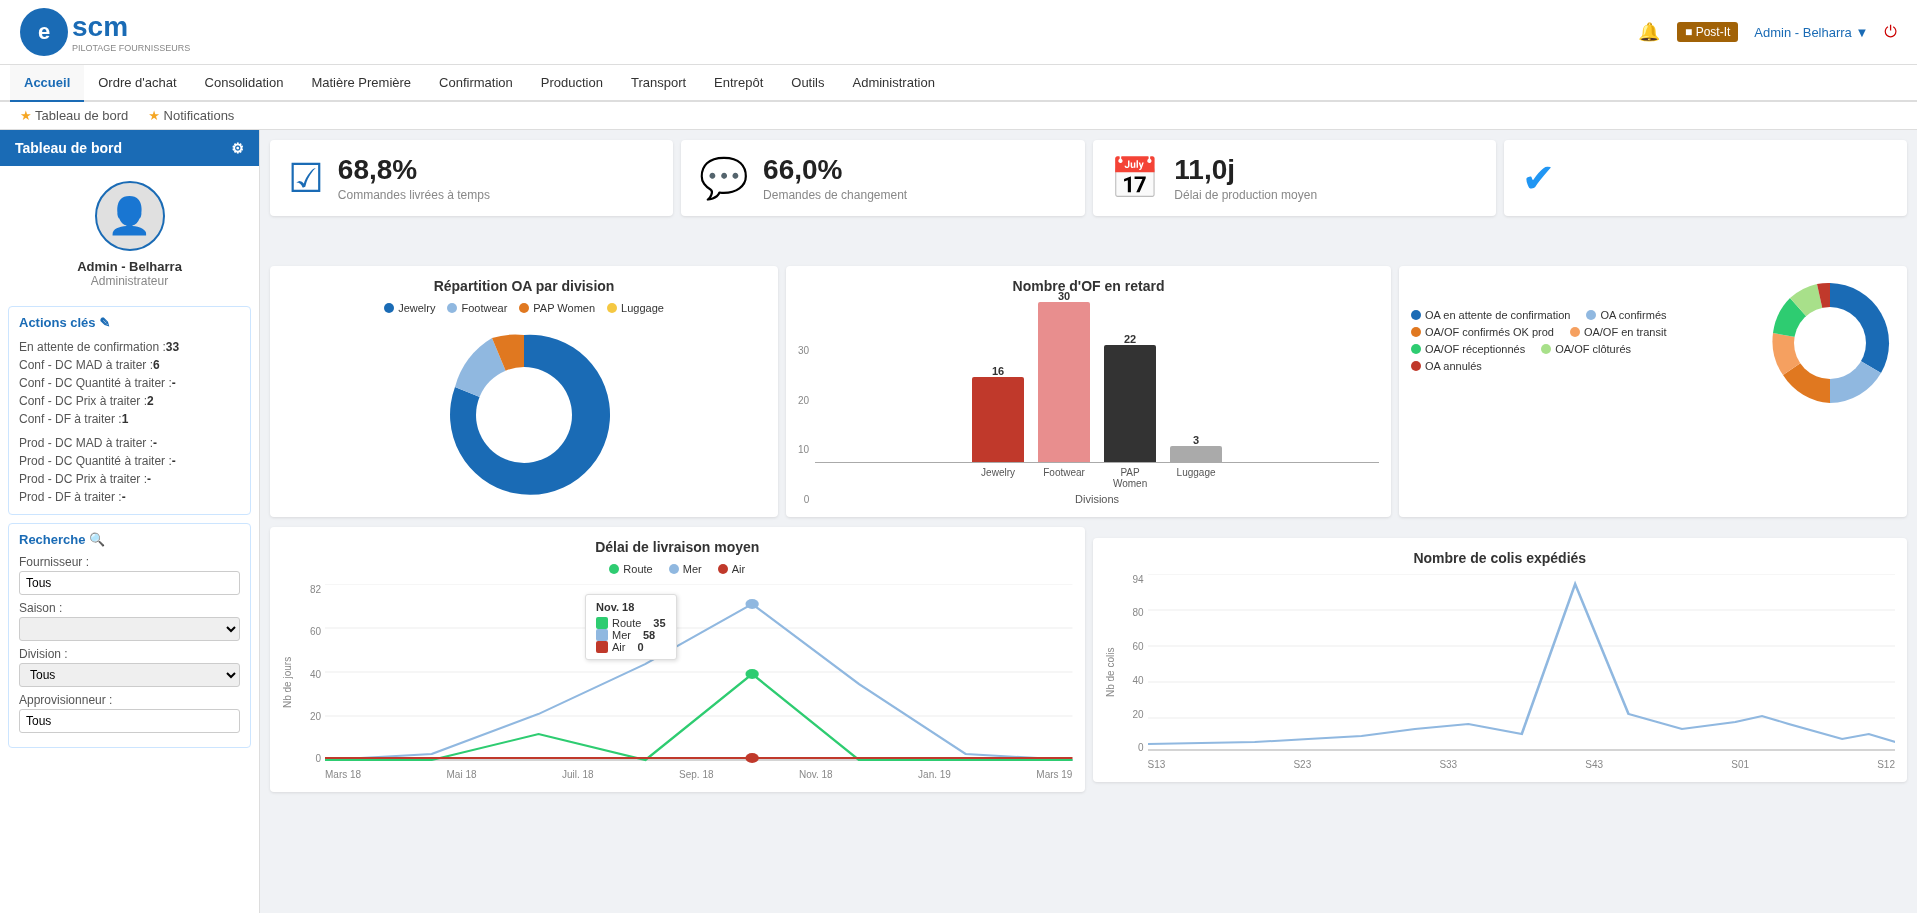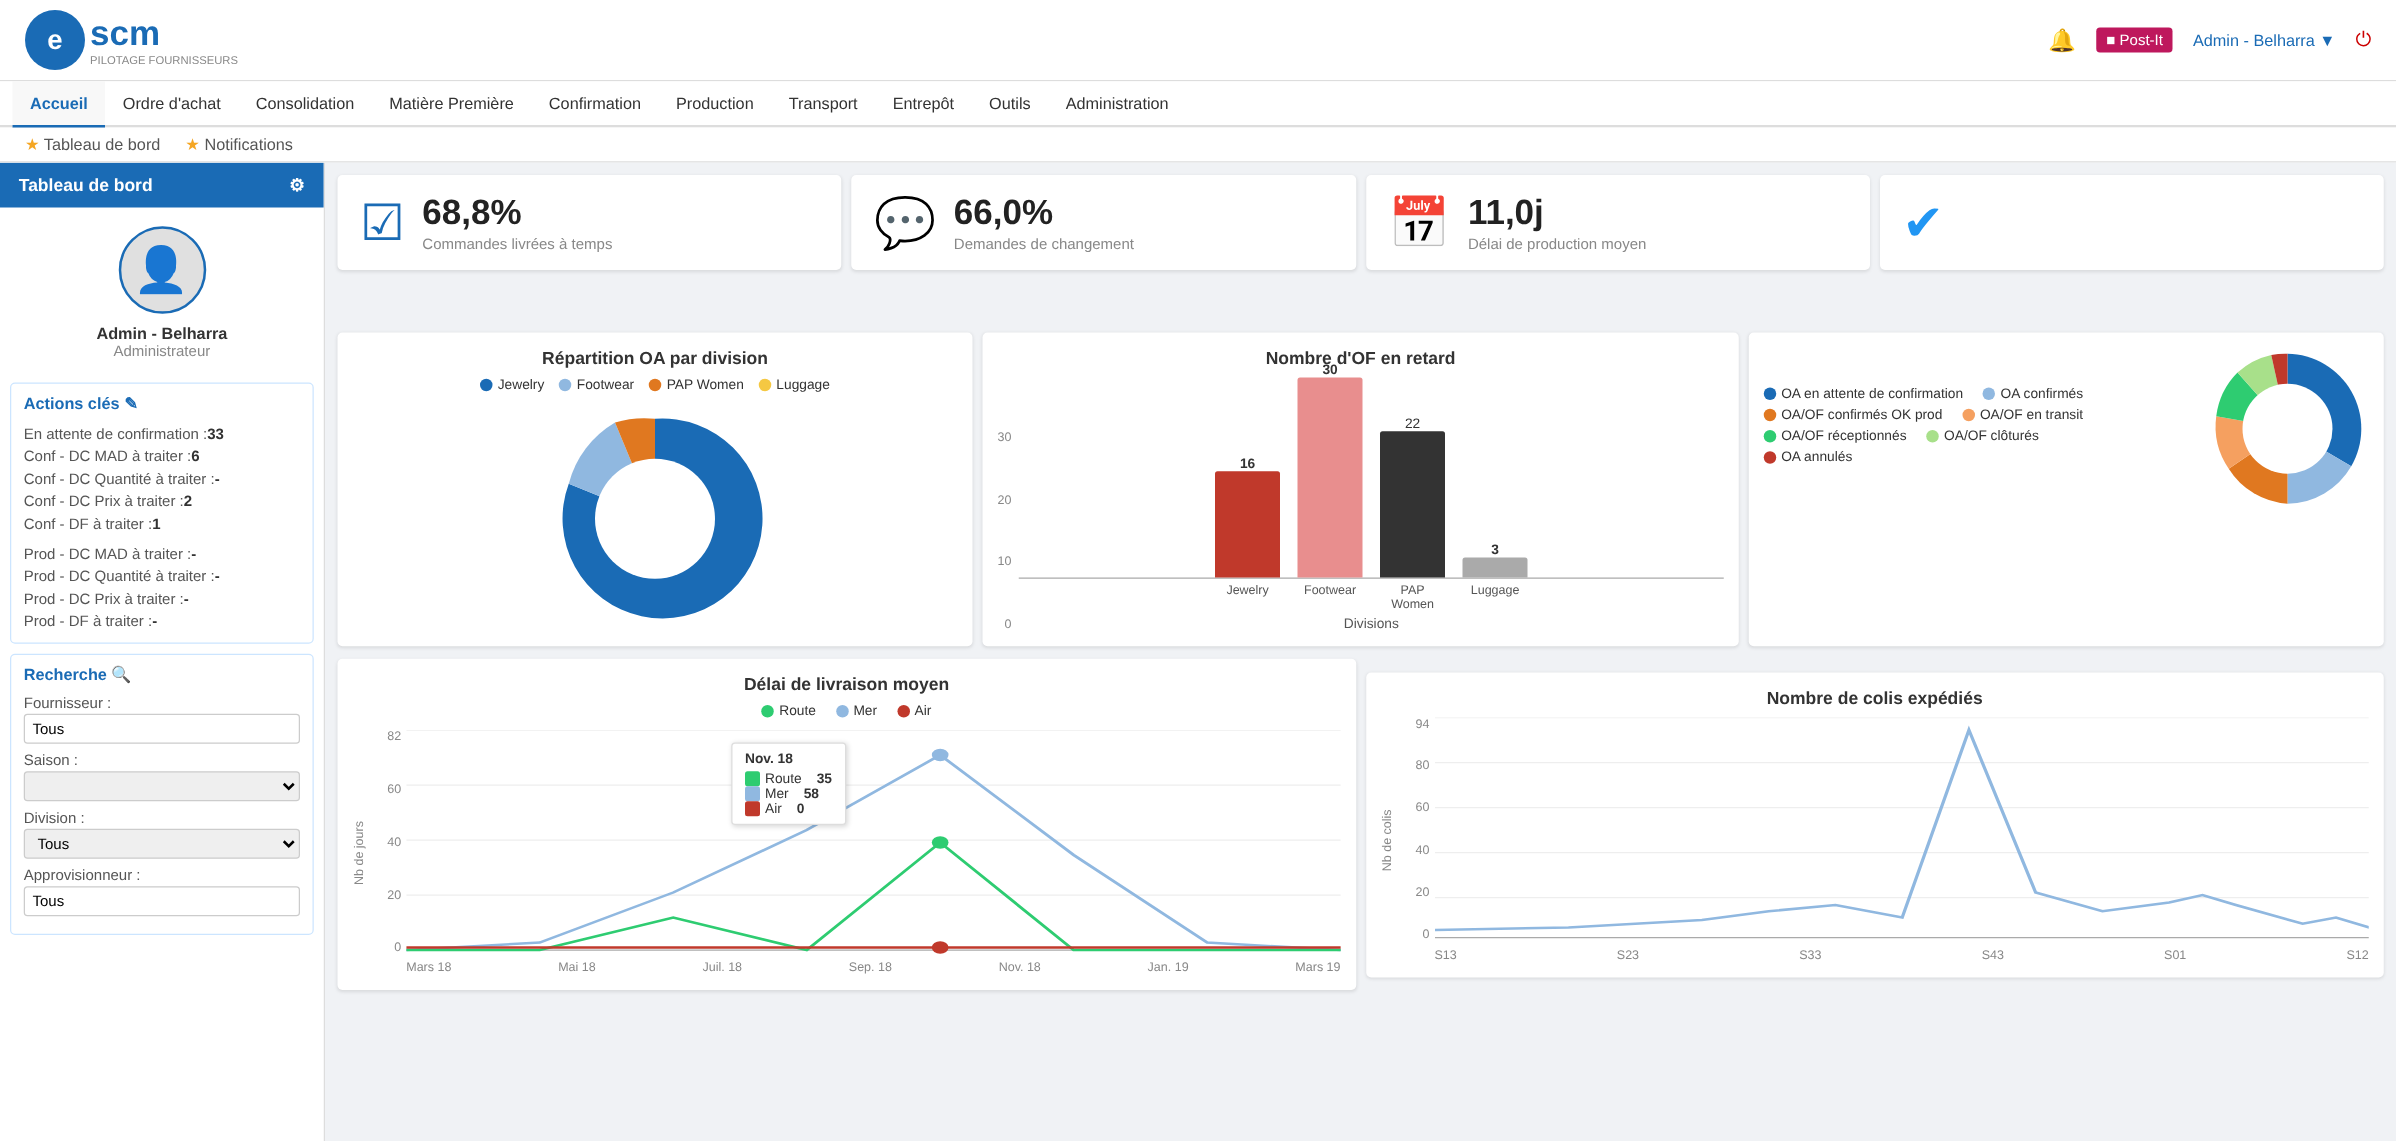--- a/index.html
+++ b/index.html
@@ -6,21 +6,21 @@
     body { font-family: Arial, sans-serif; font-size: 12px; background: #f0f0f0; color: #333; }
 
     
     .top-header { background: white; border-bottom: 1px solid #ddd; padding: 8px 20px; display: flex; align-items: center; justify-content: space-between; }
     .logo { display: flex; align-items: center; }
     .logo-circle { width: 48px; height: 48px; background: #1a6bb5; border-radius: 50%; display: flex; align-items: center; justify-content: center; color: white; font-size: 22px; font-weight: bold; margin-right: 4px; }
     .logo-text { font-size: 28px; font-weight: bold; color: #1a6bb5; }
     .logo-sub { font-size: 9px; color: #888; display: block; }
     .header-right { display: flex; align-items: center; gap: 16px; font-size: 13px; }
     .header-right .bell { font-size: 18px; color: #555; }
-    .header-right .post-it { background: #be185d; color: white; padding: 3px 8px; border-radius: 3px; font-size: 12px; }
+    .header-right .post-it { background: #a16207; color: white; padding: 3px 8px; border-radius: 3px; font-size: 12px; }
     .header-right .admin { color: #1a6bb5; font-size: 13px; }
     .header-right .power { color: #c00; font-size: 16px; }
 
     
     .main-nav { background: white; border-bottom: 2px solid #ddd; display: flex; align-items: center; padding: 0 10px; }
     .main-nav a { padding: 10px 14px; text-decoration: none; color: #333; font-size: 13px; display: inline-block; border-bottom: 2px solid transparent; margin-bottom: -2px; }
     .main-nav a.active { border-bottom: 2px solid #1a6bb5; color: #1a6bb5; font-weight: bold; background: #f8f8f8; }
 
     
     .breadcrumb { background: white; border-bottom: 1px solid #ddd; padding: 6px 20px; display: flex; gap: 20px; font-size: 13px; }
@@ -278,21 +278,21 @@
                 <span style="font-size:11px;font-weight:bold;">16</span>
                 <div style="width:52px;height:85px;background:#c0392b;border-radius:2px 2px 0 0;"></div>
               </div>
 
               <div style="display:flex;flex-direction:column;align-items:center;">
                 <span style="font-size:11px;font-weight:bold;">30</span>
                 <div style="width:52px;height:160px;background:#e88e8e;border-radius:2px 2px 0 0;"></div>
               </div>
 
               <div style="display:flex;flex-direction:column;align-items:center;">
-                <span style="font-size:11px;font-weight:normal;">22</span>
+                <span style="font-size:11px;font-weight:bold;">22</span>
                 <div style="width:52px;height:117px;background:#333333;border-radius:2px 2px 0 0;"></div>
               </div>
 
               <div style="display:flex;flex-direction:column;align-items:center;">
                 <span style="font-size:11px;font-weight:bold;">3</span>
                 <div style="width:52px;height:16px;background:#aaaaaa;border-radius:2px 2px 0 0;"></div>
               </div>
             </div>
             <div style="border-top:1px solid #aaa;margin:0;"></div>
             <div style="display:flex;gap:14px;justify-content:center;margin-top:4px;">

